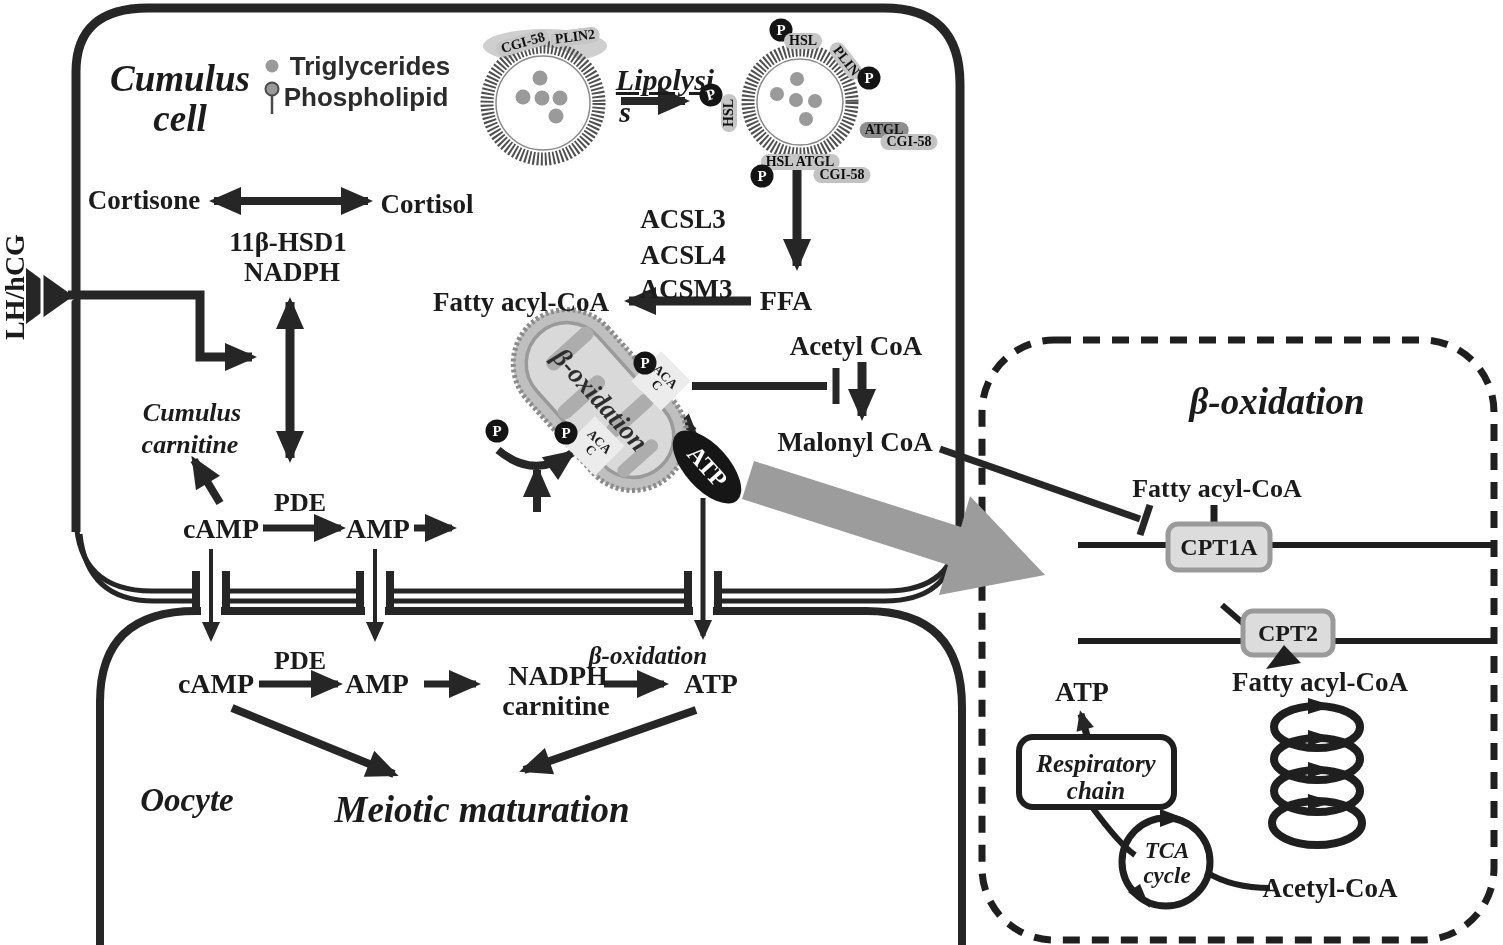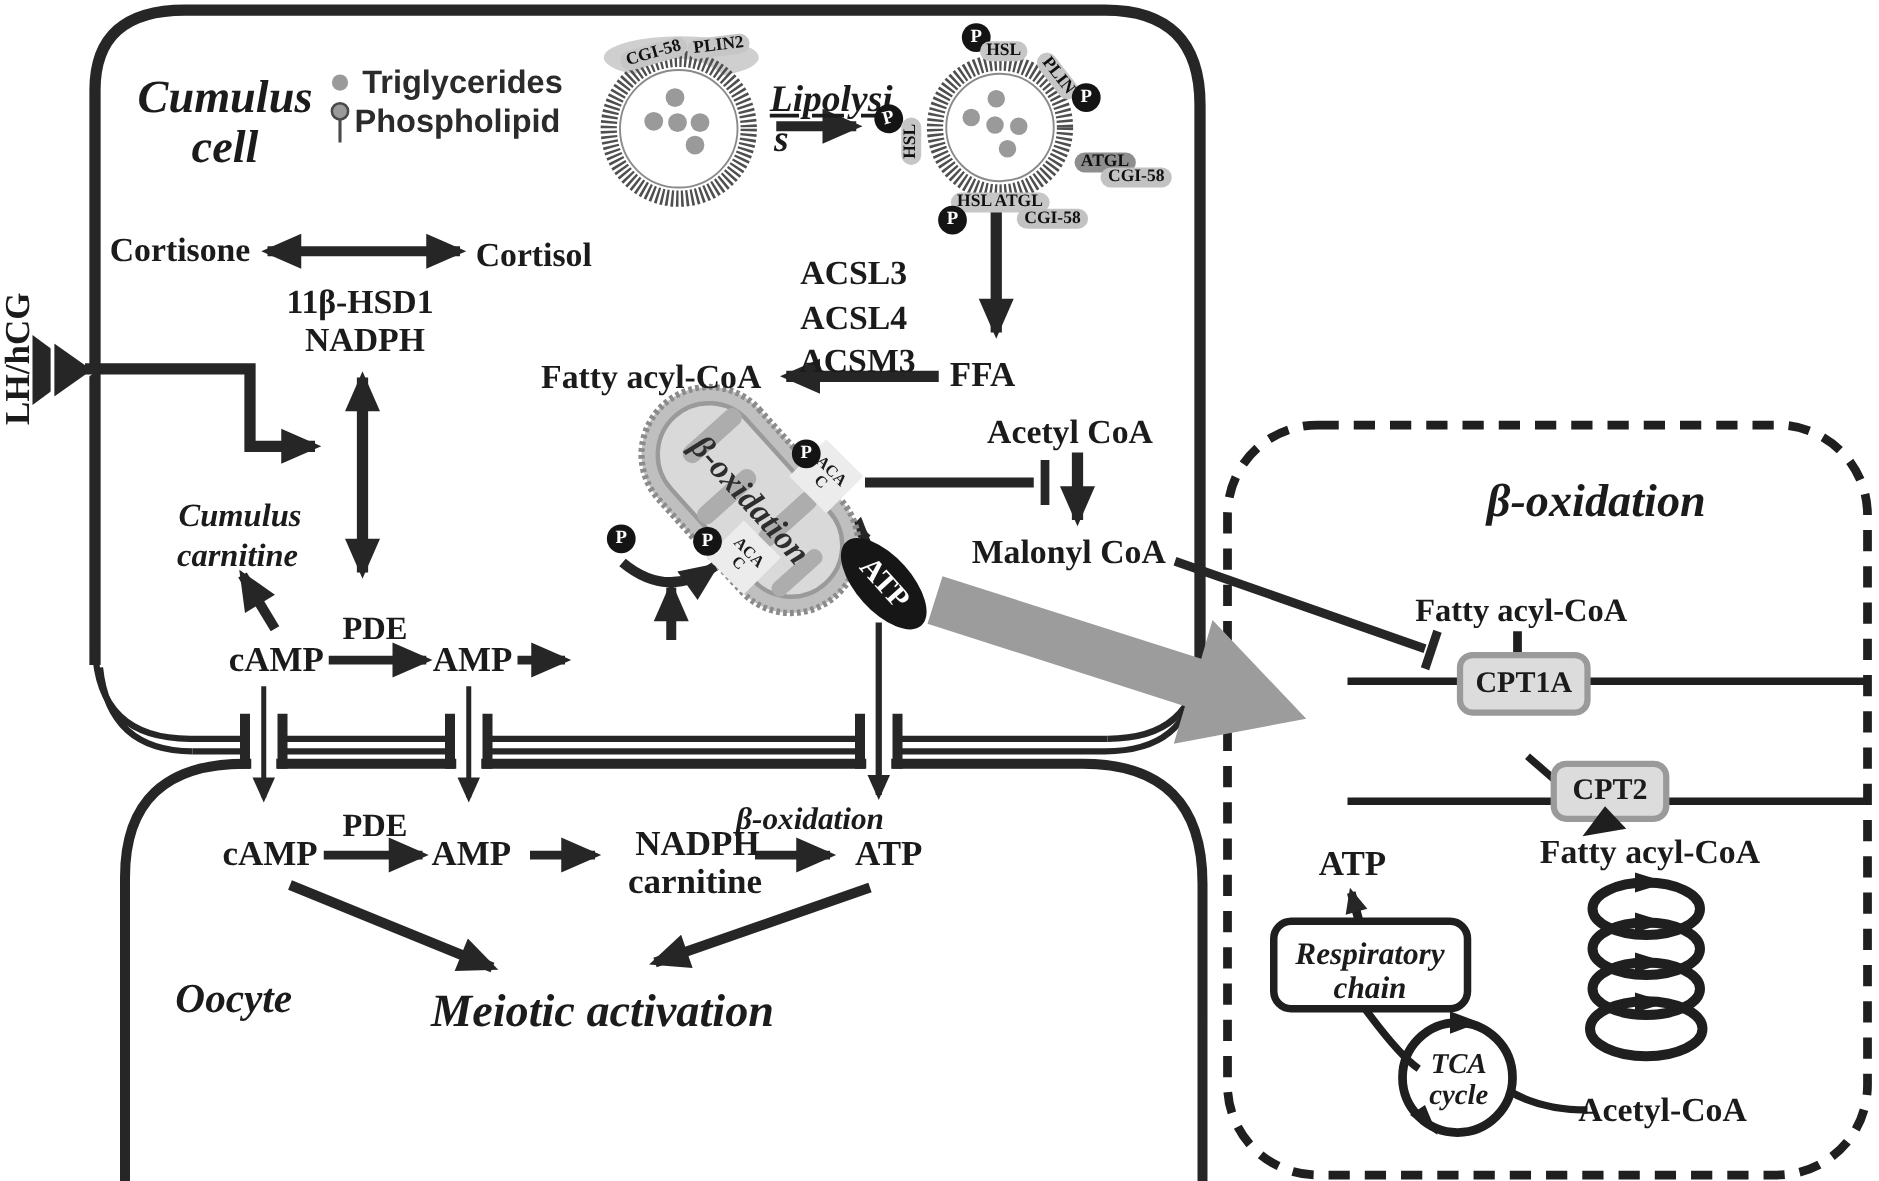--- a/index.html
+++ b/index.html
@@ -255,21 +255,21 @@
 <div class="t s28" style="left:378px;top:529px;">AMP</div>
 
 <div class="t s28" style="left:216px;top:684px;">cAMP</div>
 <div class="t s26" style="left:300px;top:661px;">PDE</div>
 <div class="t s28" style="left:377px;top:684px;">AMP</div>
 <div class="t s28" style="left:558px;top:676px;">NADPH</div>
 <div class="t s28" style="left:556px;top:706px;">carnitine</div>
 <div class="t it s25" style="left:648px;top:656px;">β-oxidation</div>
 <div class="t s28" style="left:711px;top:684px;">ATP</div>
 <div class="t it s33" style="left:187px;top:800px;">Oocyte</div>
-<div class="t it s37" style="left:482px;top:809px;">Meiotic activation</div>
+<div class="t it s37" style="left:482px;top:809px;">Meiotic maturation</div>
 
 <div class="t it s37" style="left:1277px;top:401px;">β-oxidation</div>
 <div class="t s26" style="left:1217px;top:489px;">Fatty acyl-CoA</div>
 <div class="t s24" style="left:1219px;top:547px;">CPT1A</div>
 <div class="t s24" style="left:1288px;top:633px;">CPT2</div>
 <div class="t s27" style="left:1320px;top:682px;">Fatty acyl-CoA</div>
 <div class="t s28" style="left:1082px;top:692px;">ATP</div>
 <div class="t it s25" style="left:1096px;top:764px;">Respiratory</div>
 <div class="t it s25" style="left:1096px;top:791px;">chain</div>
 <div class="t it s23" style="left:1167px;top:851px;">TCA</div>

